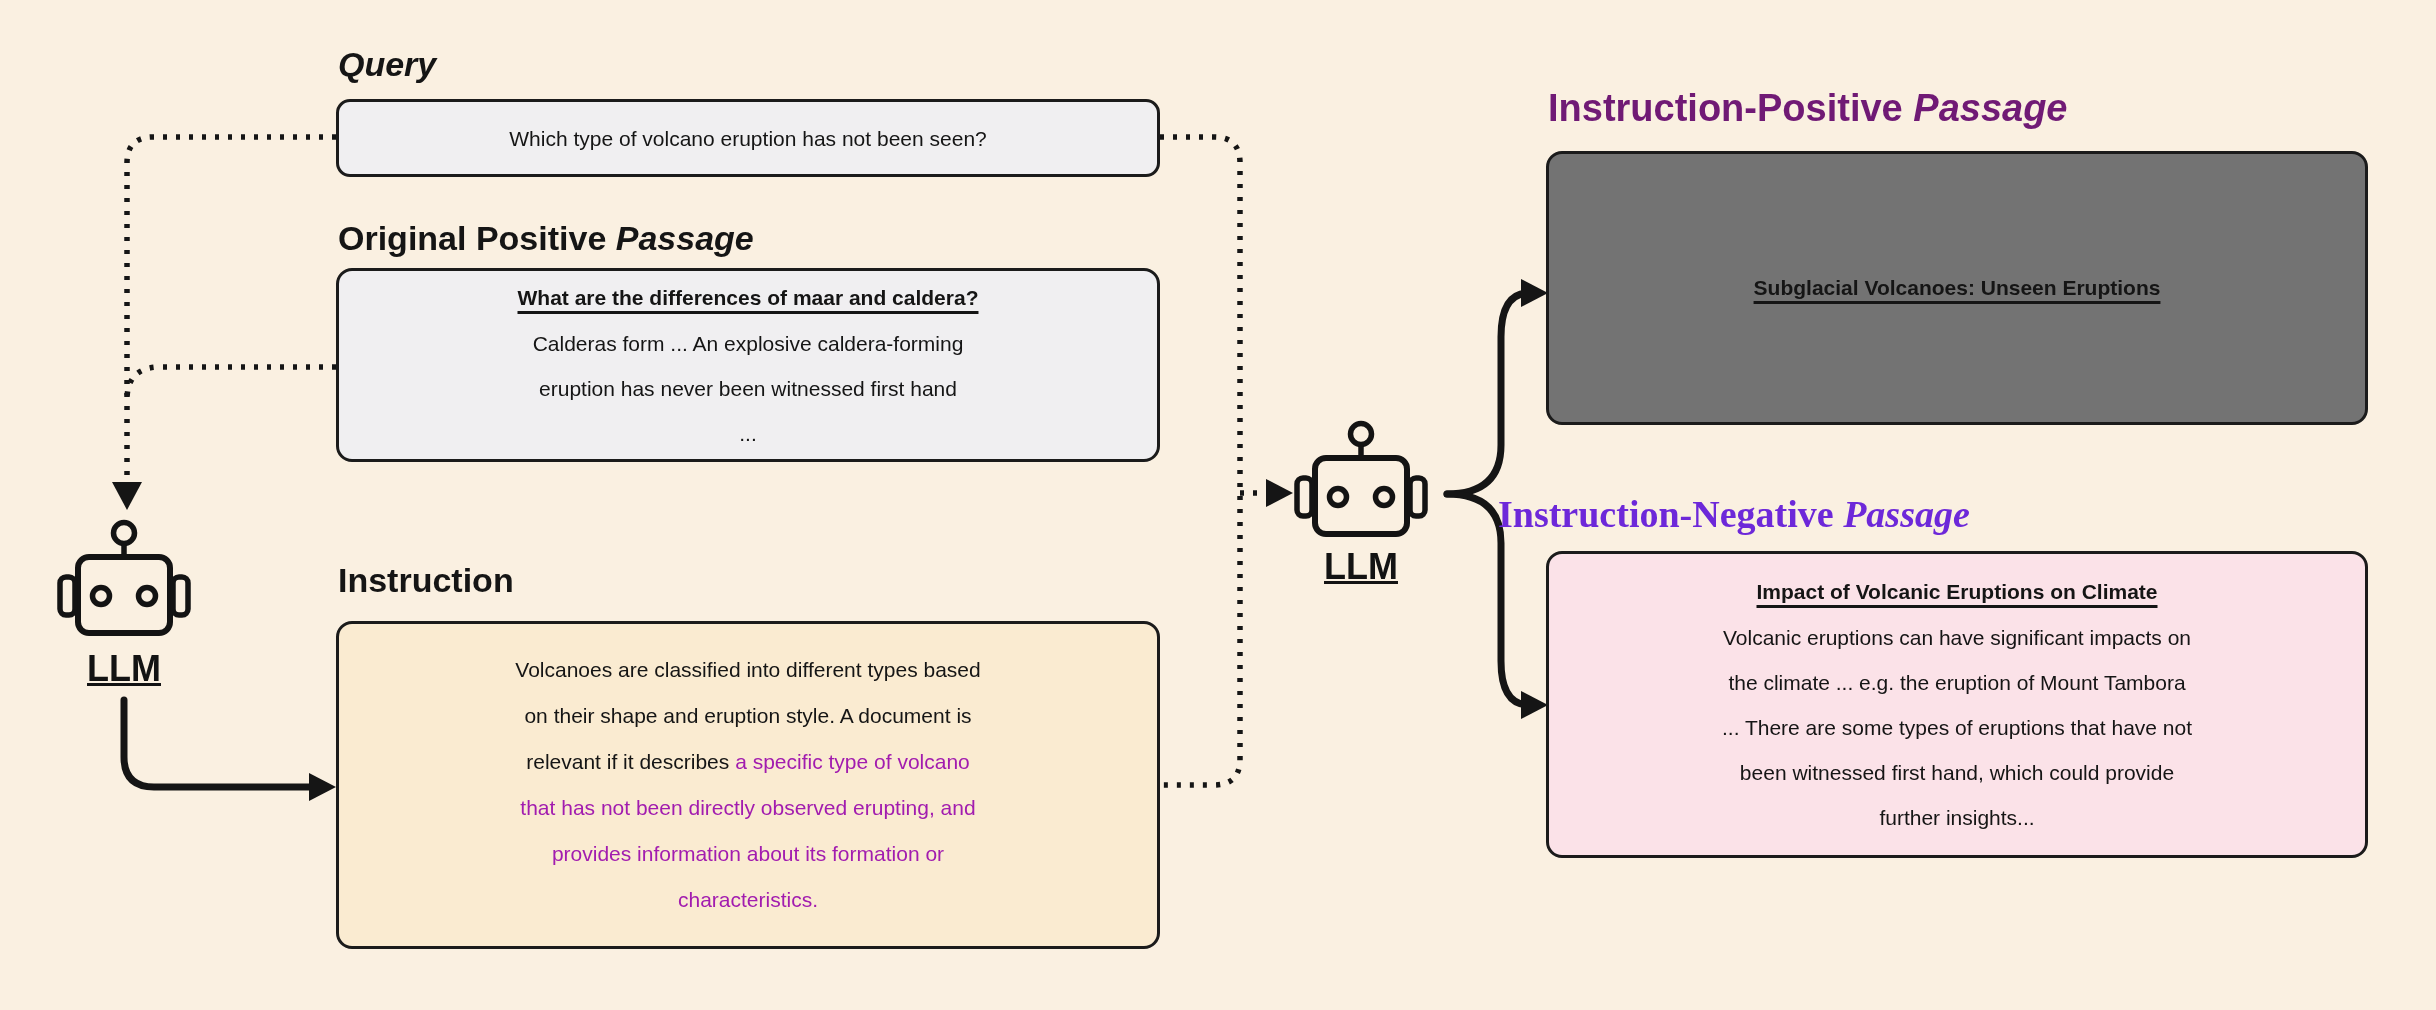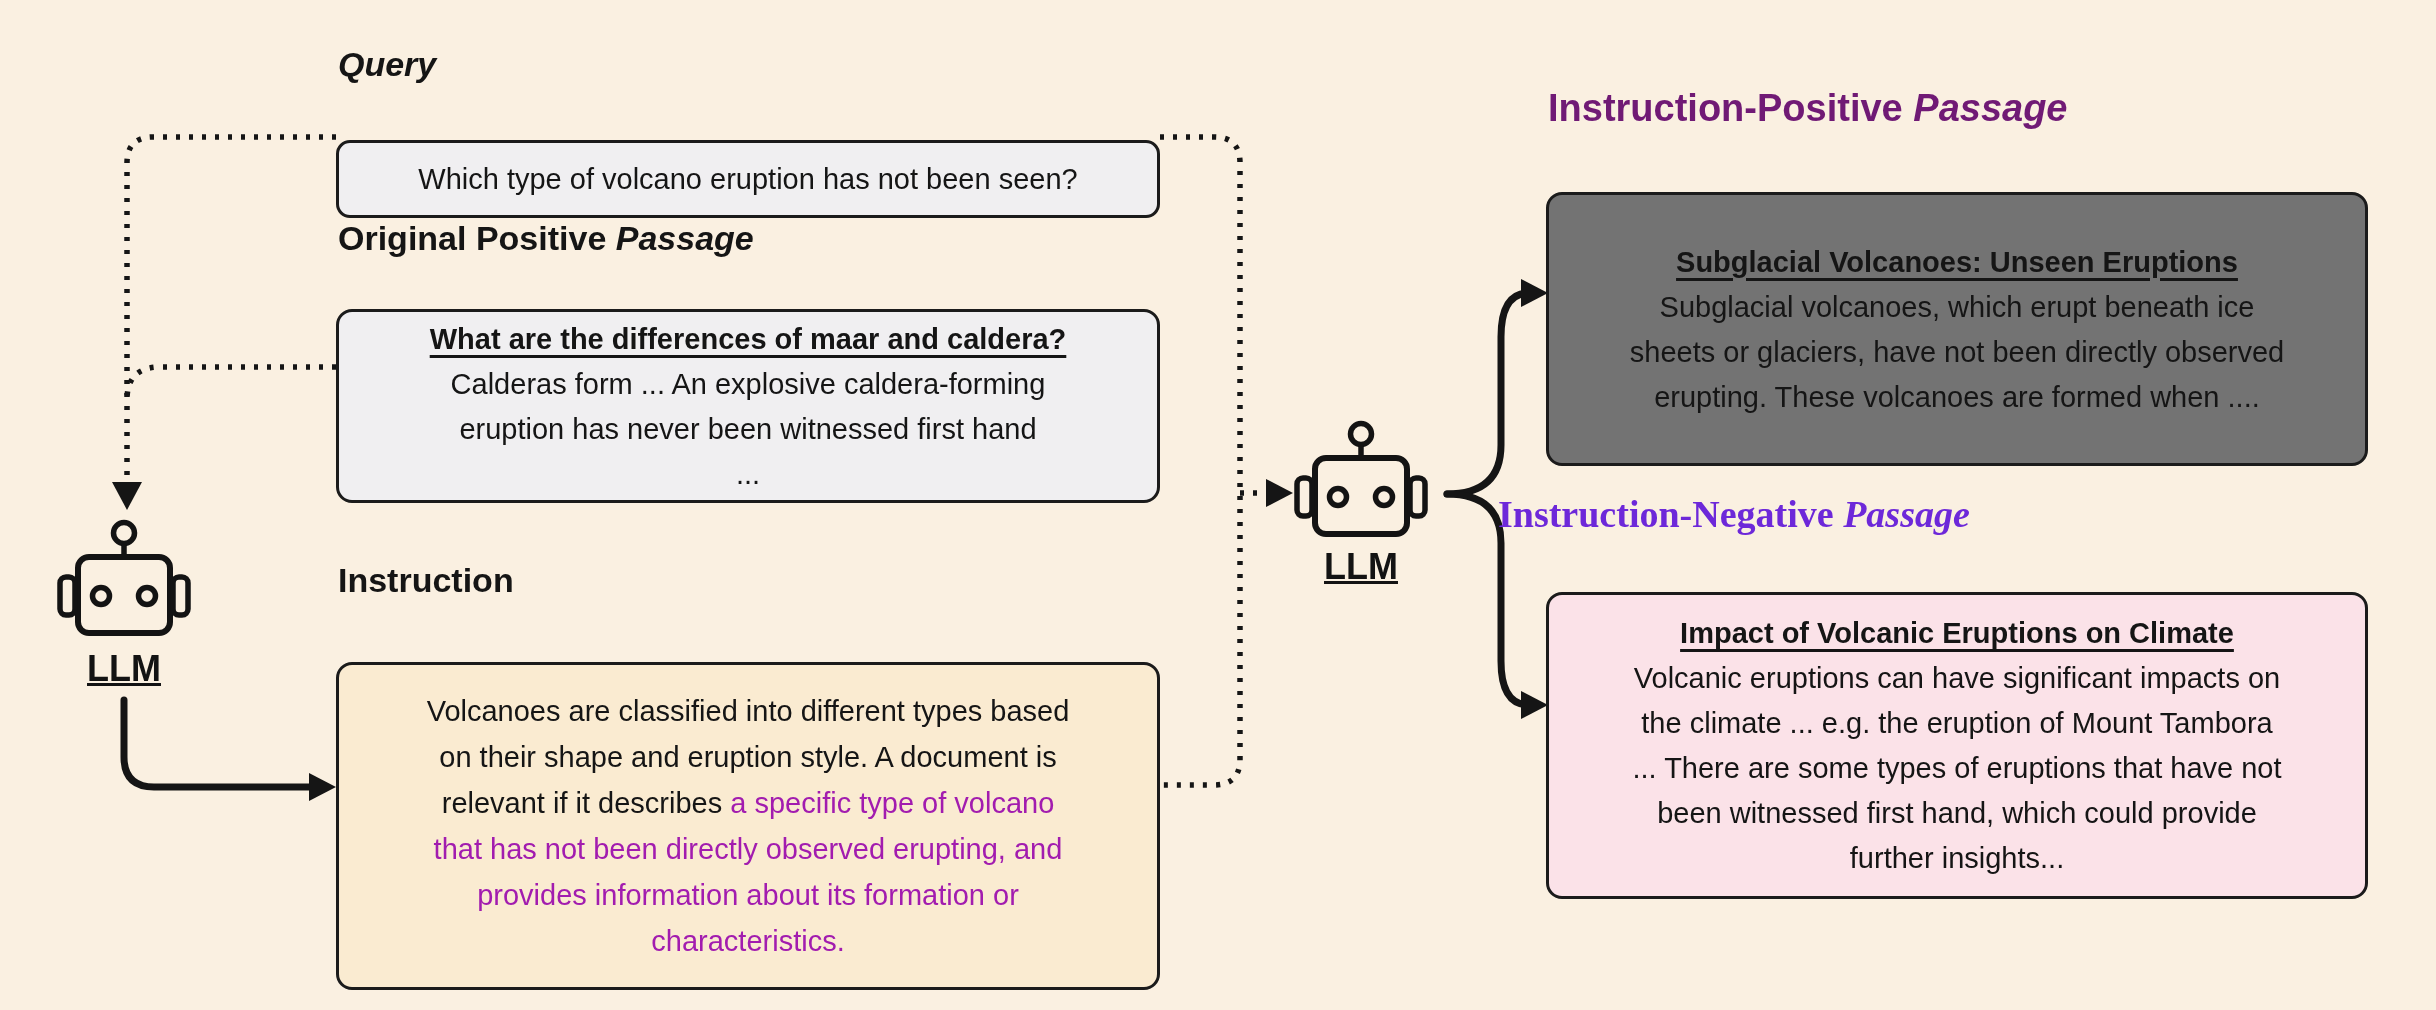--- a/index.html
+++ b/index.html
@@ -26,21 +26,21 @@
   .sec-label-big .it { font-style:italic; }
   .lbl-pos { left:1548px; top:86px;  color:#701a75; }
   .lbl-neg { left:1498px; top:492px; color:#6d28d9;font-family:Liberation Serif, serif; }
 
   
   .dbox {
     border:3px solid #1B1B1B; border-radius:16px;
     display:flex; flex-direction:column;
     align-items:center; justify-content:center;
     text-align:center;
-    font-size:29px; line-height:45px;margin-top:41px;
+    font-size:21px; line-height:45px;
   }
   .box-query   { left:336px; top:99px;  width:824px; height:78px;  background:#F0EFF1; border-radius:14px; }
   .box-passage { left:336px; top:268px; width:824px; height:194px; background:#F0EFF1; }
   .box-instr   { left:336px; top:621px; width:824px; height:328px; background:#FAEBD1; }
   .box-pos     { left:1546px; top:151px; width:822px; height:274px; background:#737373; }
   .box-neg     { left:1546px; top:551px; width:822px; height:307px; background:#FBE2E8; }
 
   .box-title {
     font-weight:bold;
     text-decoration:underline;
@@ -144,23 +144,20 @@
 
   <div class="abs llm-label llm1-label">LLM</div>
   <div class="abs llm-label llm2-label">LLM</div>
 
   <div class="abs sec-label-big lbl-pos">
     <span>Instruction-Positive </span><span class="it">Passage</span>
   </div>
 
   <div class="abs dbox box-pos">
     <div class="box-title">Subglacial Volcanoes: Unseen Eruptions</div>
-    <div class="box-body">Subglacial volcanoes, which erupt beneath ice
-sheets or glaciers, have not been directly observed
-erupting. These volcanoes are formed when ....</div>
   </div>
 
   <div class="abs sec-label-big lbl-neg">
     <span>Instruction-Negative </span><span class="it">Passage</span>
   </div>
 
   <div class="abs dbox box-neg">
     <div class="box-title">Impact of Volcanic Eruptions on Climate</div>
     <div class="box-body">Volcanic eruptions can have significant impacts on
 the climate ... e.g. the eruption of Mount Tambora

